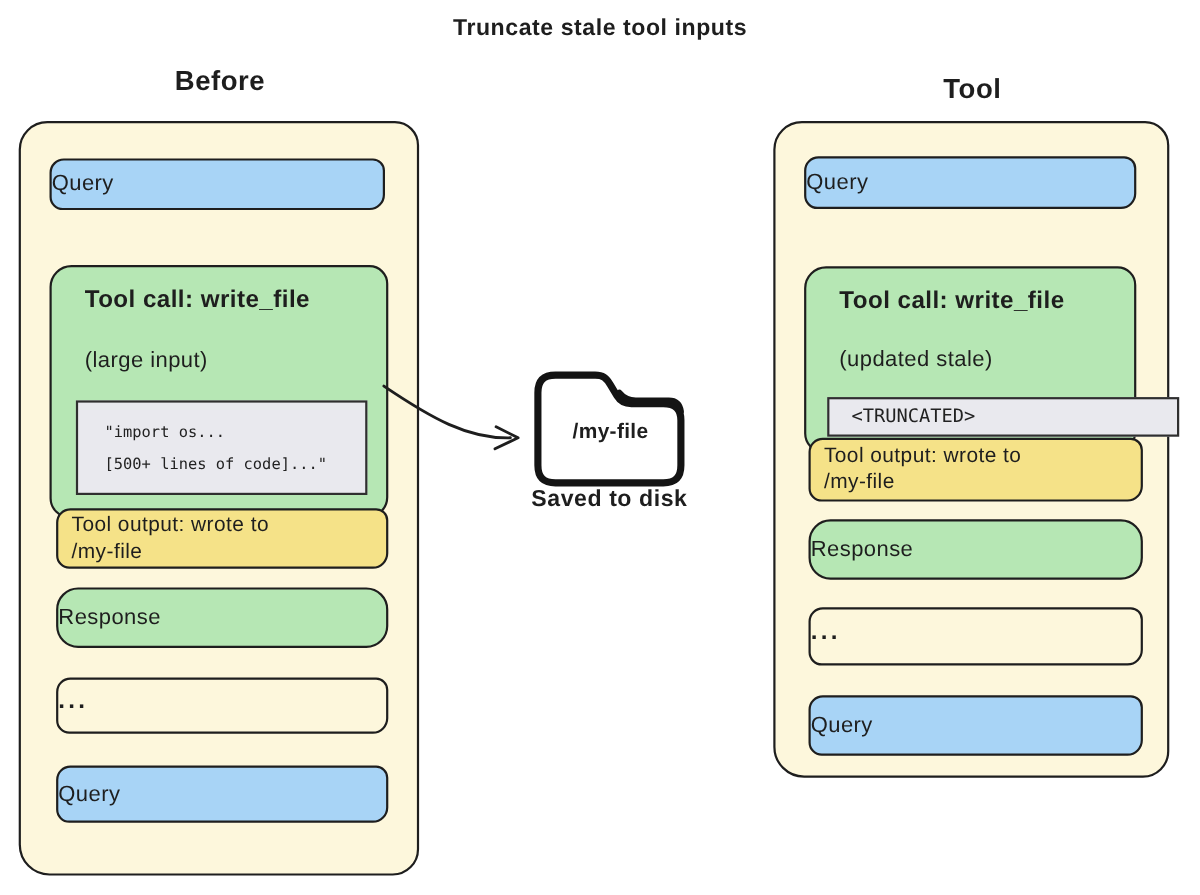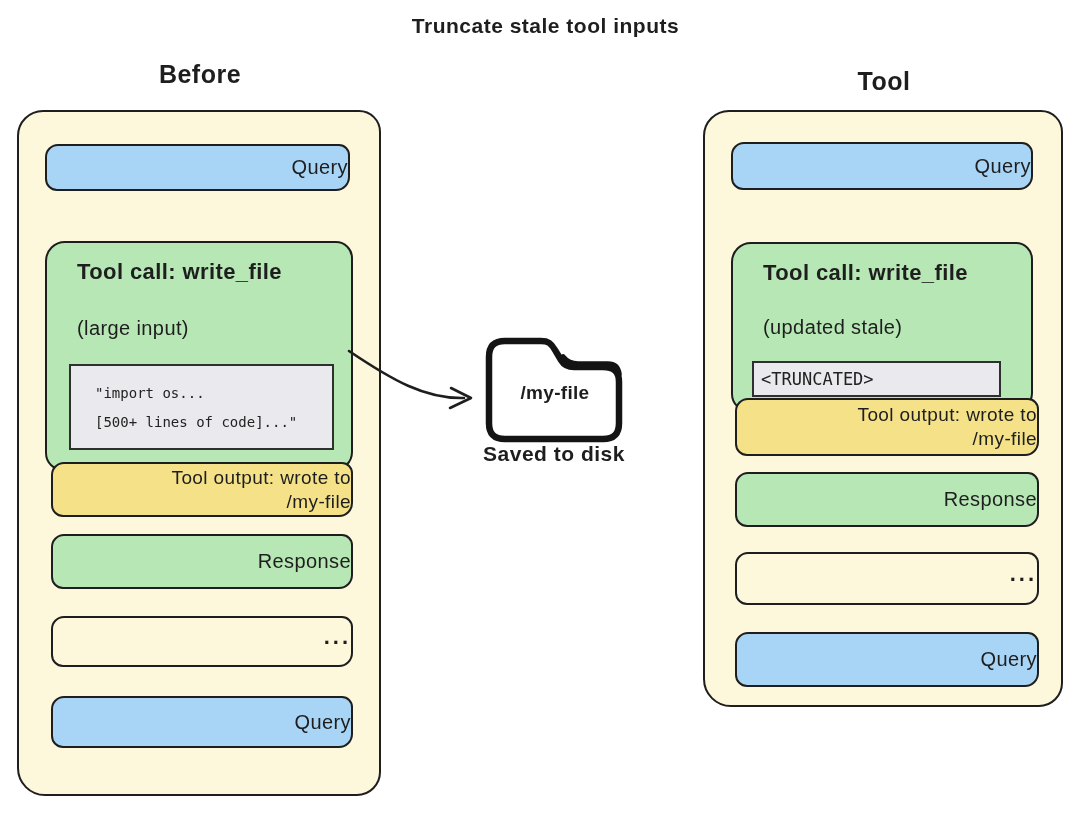--- a/index.html
+++ b/index.html
@@ -15,24 +15,24 @@
   .col-label{position:absolute; text-align:center; font-size:25px; font-weight:700; letter-spacing:.5px;}
   .col-label.before{left:100px; top:60px; width:200px;}
   .col-label.after{left:784px; top:67px; width:200px;}
 
   .panel{position:absolute; background:var(--panel); border:2.5px solid var(--stroke);
          border-radius:26px 22px 24px 28px;}
   .panel.before{left:17px; top:110px; width:364px; height:686px;}
   .panel.after{left:703px; top:110px; width:360px; height:597px;}
 
   .chip{position:absolute; border:2.3px solid var(--stroke); border-radius:13px 11px 14px 12px;
-        display:flex; flex-direction:column; align-items:flex-end; justify-content:center;
+        display:flex; flex-direction:column; align-items:flex-start; justify-content:center;
         font-size:20px; letter-spacing:.4px; text-align:center; line-height:1.25;}
   .chip.blue{background:var(--blue);}
-  .chip.green{background:var(--green);}
+  .chip.green{background:var(--green);border-radius:20px;}
   .chip.yellow{background:var(--yellow); font-size:19px;padding-left:12px;}
   .chip.plain{background:transparent;}
 
   .toolcall{position:absolute; background:var(--green); border:2.5px solid var(--stroke);
             border-radius:20px 17px 19px 18px;margin-top:32px;}
   .toolcall .tc-title{position:absolute; left:30px; top:16px; font-size:22px; letter-spacing:.4px; font-weight:600;}
   .toolcall .tc-sub{position:absolute; left:30px; font-size:20px; letter-spacing:.4px; font-weight:400;}
   .codebox{position:absolute; background:var(--gray); border:2px solid #2f2f2f;
            font-family:"DejaVu Sans Mono","Liberation Mono",monospace; color:#222;
            display:flex; flex-direction:column; justify-content:center;}
@@ -90,21 +90,21 @@
   </div>
 
   <div class="panel after">
     <div class="chip blue" style="left:26px; top:30px; width:302px; height:48px;">
       <span>Query</span>
     </div>
 
     <div class="toolcall" style="left:26px; top:98px; width:302px; height:170px;">
       <div class="tc-title">Tool call: write_file</div>
       <div class="tc-sub" style="top:72px;">(updated stale)</div>
-      <div class="codebox" style="left:19px; top:117px; width:249px; height:36px; padding-left:7px; font-size:17px;">
+      <div class="codebox" style="left:19px; top:117px; width:320px; height:36px; padding-left:20px; font-size:17px;">
         <div class="code-line">&lt;TRUNCATED&gt;</div>
       </div>
     </div>
 
     <div class="chip yellow" style="left:30px; top:286px; width:304px; height:58px;">
       <span>Tool output: wrote to</span>
       <span>/my-file</span>
     </div>
 
     <div class="chip green" style="left:30px; top:360px; width:304px; height:55px;">

